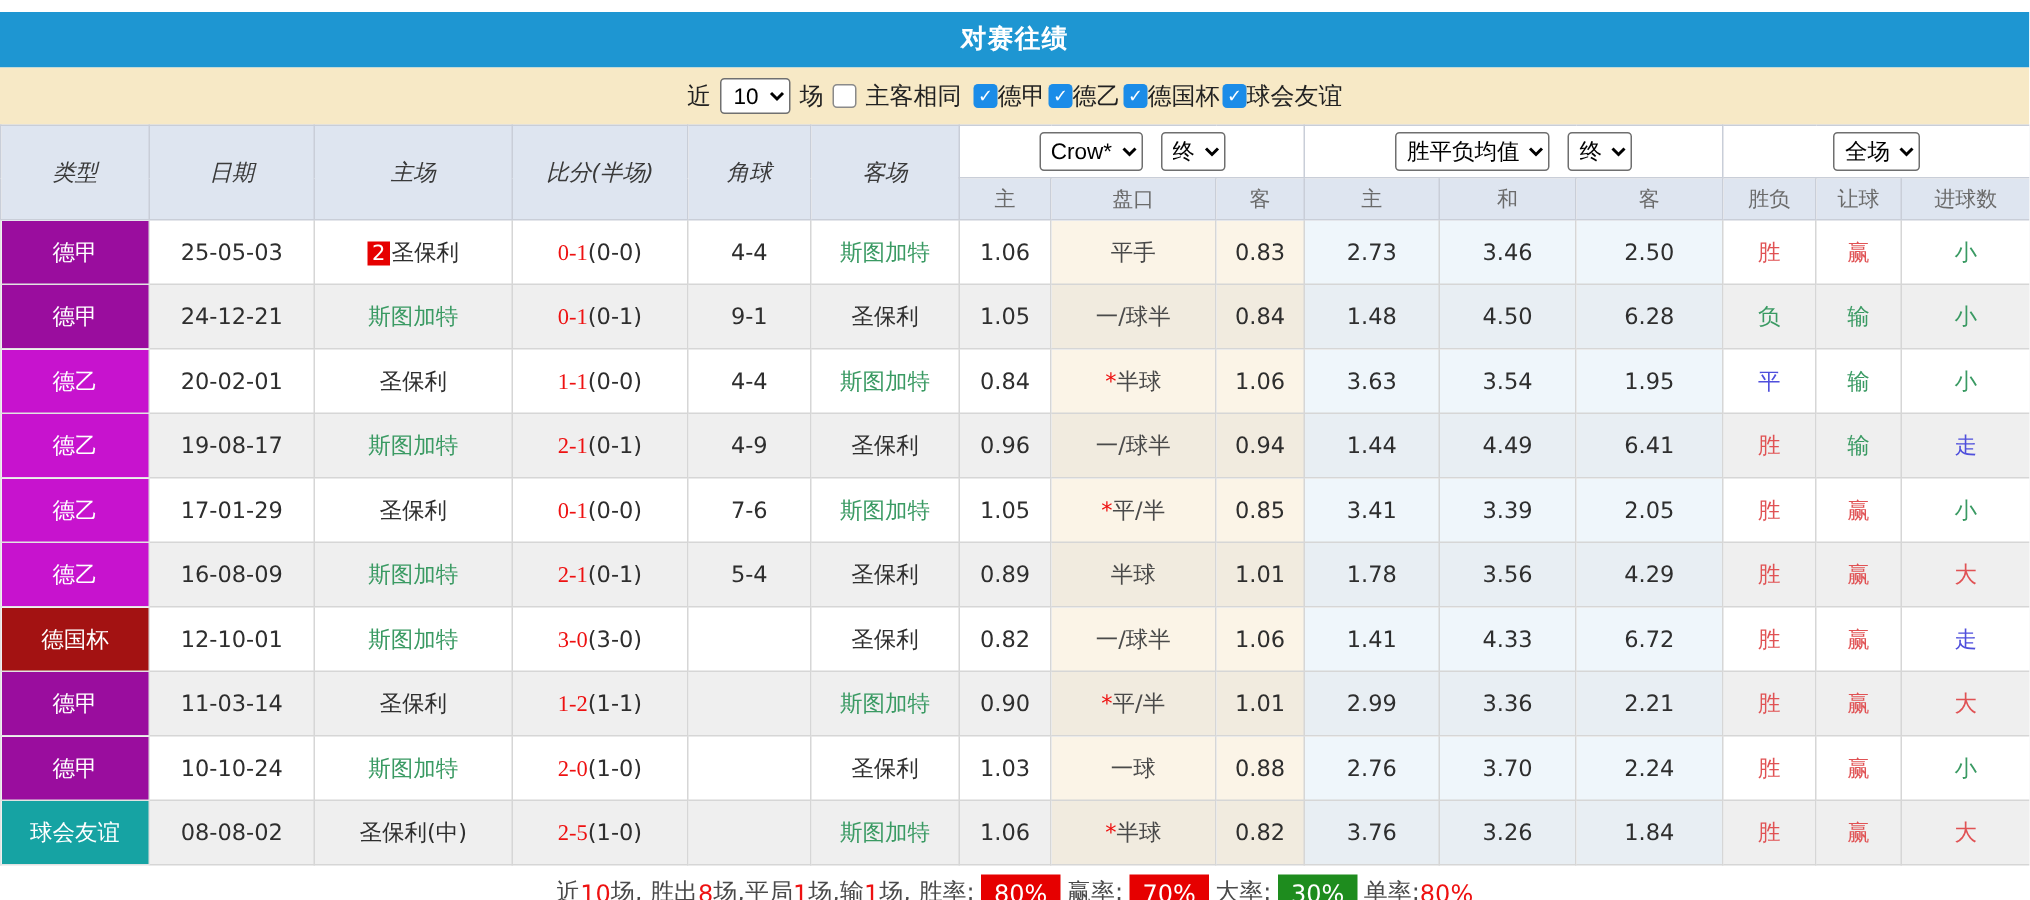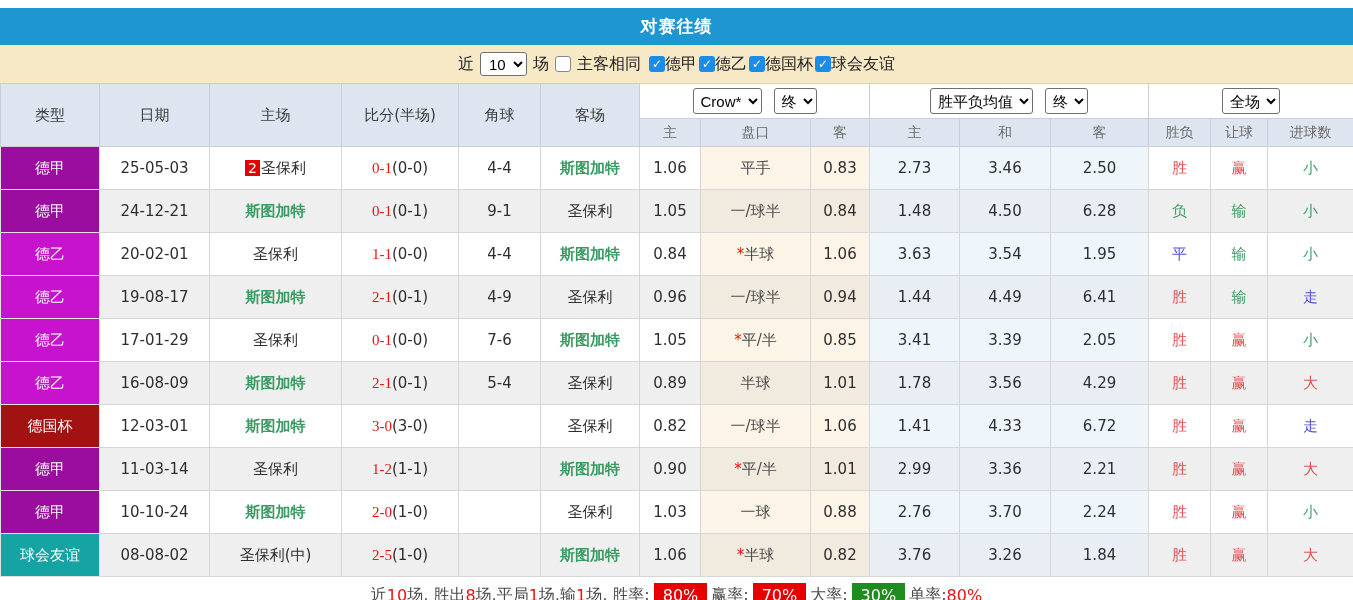--- a/index.html
+++ b/index.html
@@ -10,33 +10,33 @@
              font-size:16px;color:#222;gap:6px;}
   .filterbar select{font-size:15px;background:#fff;border:1px solid #707070;border-radius:3px;padding:1px 4px;height:24px;}
   .cb{width:16px;height:16px;border-radius:3px;display:inline-flex;align-items:center;justify-content:center;
       box-sizing:border-box;vertical-align:middle;}
   .cb.on{background:#1B8CE8;color:#fff;font-size:12px;font-weight:bold;}
   .cb.off{background:#fff;border:1px solid #8a8a8a;}
   .league-item{display:inline-flex;align-items:center;margin-left:2px;}
   table{border-collapse:collapse;table-layout:fixed;width:1353px;}
   th,td{border:1px solid #C9CED8;text-align:center;overflow:hidden;white-space:nowrap;}
   thead th{font-weight:normal;}
-  tr.h1 th.span6{background:#DEE5F0;color:#3a3a3a;font-size:15px;}
+  tr.h1 th.span6{background:#DEE5F0;color:#3a3a3a;font-size:15px;font-style:italic;}
   tr.h1 th.selcell{background:#fff;border-bottom:1px solid #C9CED8;height:32px;}
   tr.h1 select, tr.h2 select{font-size:15px;background:#fff;border:1px solid #6f6f6f;border-radius:3px;
       padding:2px 3px;margin:0 6px;height:26px;}
   tr.h2 th{background:#DEE5F0;color:#6b6b6b;font-size:14px;height:25px;font-weight:normal;}
   tbody td{height:40px;font-size:15px;color:#2e2e2e;background:#fff;border-color:#D6D6D6;}
   tbody tr.alt td{background:#EFEFEF;}
   tbody td.warm{background:#FBF4E7;}
   tbody tr.alt td.warm{background:#F1EBDF;}
   tbody td.blu{background:#EFF6FB;}
   tbody tr.alt td.blu{background:#E8EEF3;}
   tbody td.type{color:#fff;font-size:15px;border-color:#e2e2e2;}
-  .green{color:#3A9A63;font-weight:bold;}
+  .green{color:#3A9A63;}
   .scorered{color:#EE1111;font-family:Liberation Serif, serif;}
   .star{color:#EE1111;}
   .badge2{background:#E60000;color:#fff;padding:0 3px;margin-right:1px;font-size:14px;}
   .lineTxt{color:#4a4a4a;}
   .footer{height:36px;display:flex;align-items:center;justify-content:center;font-size:16px;color:#4a4a4a;}
   .footer .red{color:#EE1111;}
   .footer .badge{color:#fff;padding:3px 9px;margin:0 4px;display:inline-block;}
   .footer .badge.r{background:#E60000;}
   .footer .badge.g{background:#1E8C1E;}
 </style>
@@ -226,21 +226,21 @@
           <td class="warm">1.01</td>
           <td class="blu">1.78</td>
           <td class="blu">3.56</td>
           <td class="blu">4.29</td>
           <td style="color: rgb(224, 82, 84);">胜</td>
           <td style="color: rgb(224, 82, 84);">赢</td>
           <td style="color: rgb(224, 82, 84);">大</td>
         </tr>
         <tr>
           <td class="type" style="background: rgb(163, 18, 18);">德国杯</td>
-          <td>12-03-01</td>
+          <td>12-10-01</td>
           <td><span class="green">斯图加特</span></td>
           <td><span class="scorered">3-0</span><span>(3-0)</span></td>
           <td></td>
           <td><span>圣保利</span></td>
           <td>0.82</td>
           <td class="warm"><span class="lineTxt">一/球半</span></td>
           <td class="warm">1.06</td>
           <td class="blu">1.41</td>
           <td class="blu">4.33</td>
           <td class="blu">6.72</td>

